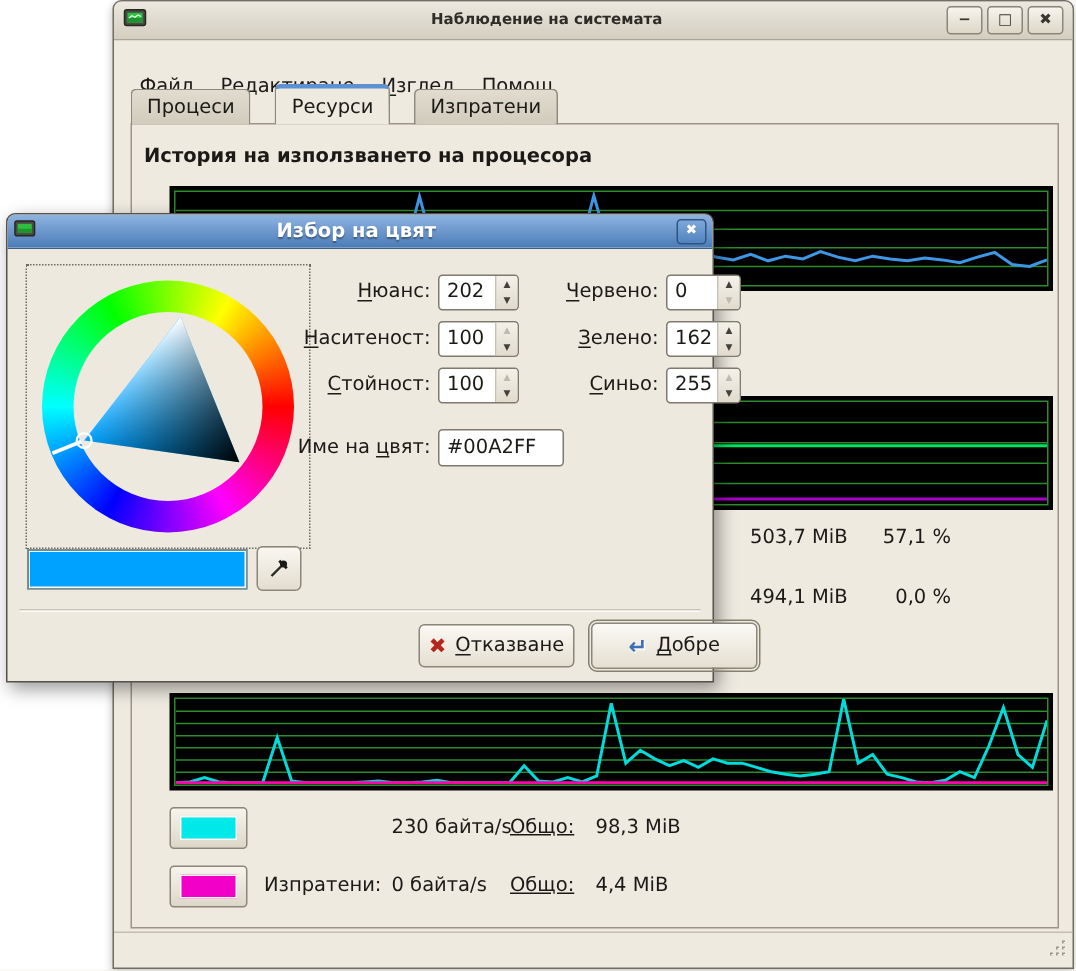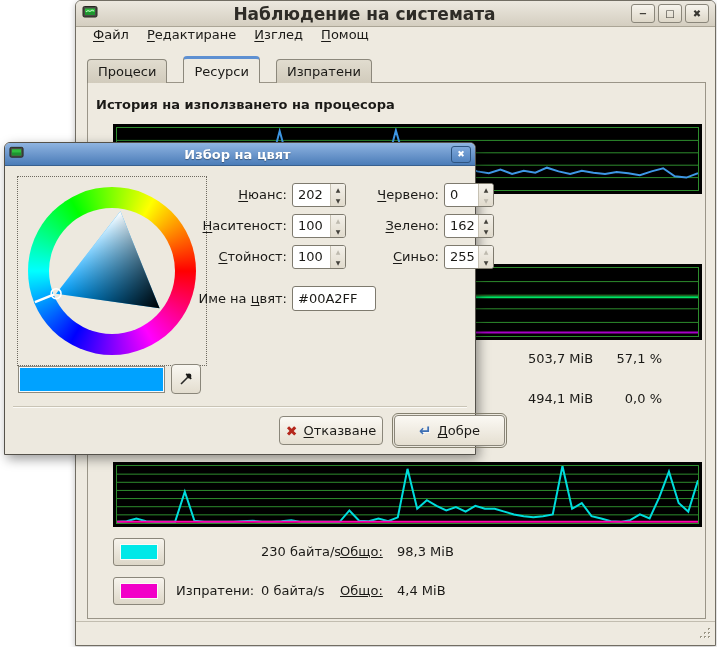--- a/index.html
+++ b/index.html
@@ -7,27 +7,27 @@
   body { background:#ffffff; font-family:"DejaVu Sans", sans-serif; font-size:13px; color:#1b1a17; position:relative; overflow:hidden; }
   u { text-underline-offset:2px; }
 
   
   #main-window { position:absolute; left:75px; top:0; width:641px; height:646px;
     background:#EEEAE0; border:1px solid #716D63; border-radius:6px 6px 0 0;
     box-shadow:0 2px 6px rgba(0,0,0,.25); }
   .mw-titlebar { position:absolute; left:0; top:0; right:0; height:26px;
     background:linear-gradient(#ECE8DF,#D4CEC0); border-bottom:1px solid #ABA596;
     border-radius:5px 5px 0 0; display:flex; align-items:center; padding:0 6px; gap:4px; }
-  .mw-title { flex:1; text-align:center; font-weight:bold; font-size:17px; color:#2E2C27; }
+  .mw-title { flex:1; text-align:center; font-weight:bold; font-size:10px; color:#2E2C27; }
   .win-btns { display:flex; gap:3px; }
   .wbtn { width:24px; height:19px; border:1px solid #8A867A; border-radius:3px;
     background:linear-gradient(#F7F4ED,#DDD7C8); display:flex; align-items:center;
     justify-content:center; font-size:10px; font-weight:bold; color:#383631; }
 
-  .menubar { position:absolute; left:0; top:21px; right:0; height:25px;
+  .menubar { position:absolute; left:0; top:44px; right:0; height:25px;
     display:flex; align-items:center; padding-left:8px;text-align:center; }
   .menu-item { padding:3px 9px; font-size:13px; }
 
   .tabbar { position:absolute; left:11px; top:55px; height:27px; display:flex; align-items:flex-end; z-index:3;gap:14px; }
   .tab { height:24px; display:flex; align-items:center; padding:0 10px; font-size:13px;
     background:linear-gradient(#E1DCCF,#D1CBBC); border:1px solid #8C887C; border-bottom:none;
     border-radius:4px 4px 0 0; margin-right:2px; }
   .tab.active { height:27px; background:#EEEAE0; border-top:3px solid #5E90D2; }
 
   .panel { position:absolute; left:11px; top:81px; width:619px; height:537px;
@@ -35,21 +35,21 @@
 
   .section-title { position:absolute; left:8px; top:14px; font-weight:bold; font-size:13px; }
 
   .chart { position:absolute; background:#000; padding:3px; }
   .chart-inner { width:100%; height:100%; border:1px solid #2D8C2D; position:relative; overflow:hidden; }
   .chart-inner svg { position:absolute; inset:0; width:100%; height:100%; display:block; }
   #cpu-chart-box    { left:25px; top:41px;  width:589px; height:70px; }
   #memory-chart-box { left:25px; top:181px; width:589px; height:76px; }
   #network-chart-box{ left:25px; top:379px; width:589px; height:65px; }
 
-  .mem-row { position:absolute; left:440px; width:140px; height:18px; }
+  .mem-row { position:absolute; left:412px; width:140px; height:18px; }
   .mem-row .val { position:absolute; left:0; }
   .mem-row .pct { position:absolute; left:64px; width:70px; text-align:right; }
   #mem-row-0 { top:268px; } #mem-row-1 { top:308px; }
 
   .net-row { position:absolute; left:0; width:619px; height:28px; line-height:28px; }
   #net-row-0 { top:455px; } #net-row-1 { top:494px; }
   .legend-btn { position:absolute; left:25px; top:0; width:52px; height:28px;
     border:1px solid #8A867A; border-radius:3px; background:linear-gradient(#F7F4ED,#DDD7C8); }
   .legend-btn .swatch { position:absolute; left:6px; right:6px; top:5px; bottom:5px; border:1px solid #FBFAF6; }
   .net-label { position:absolute; left:88px; }  .net-rate { position:absolute; left:173px; }

